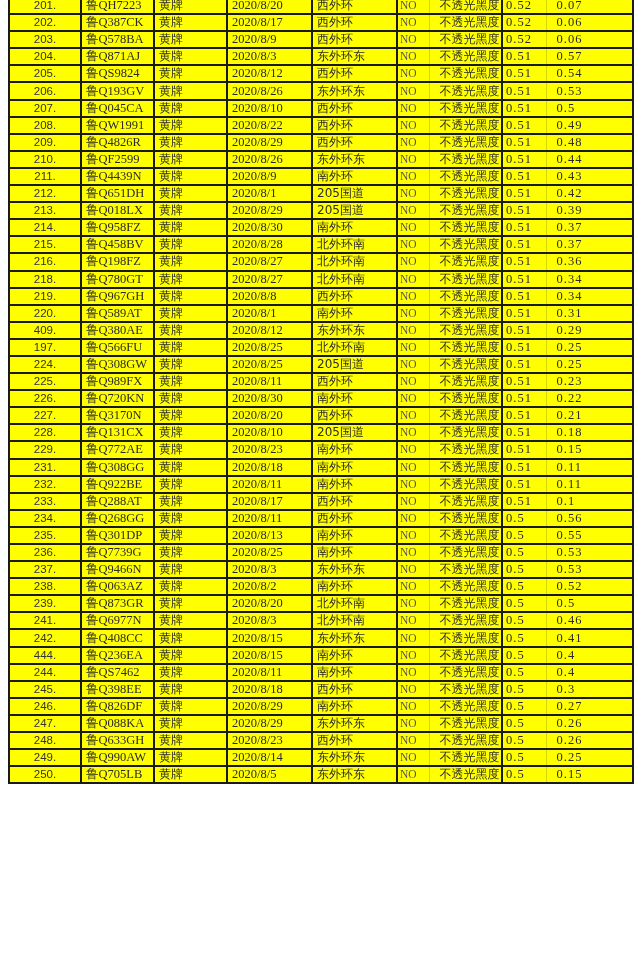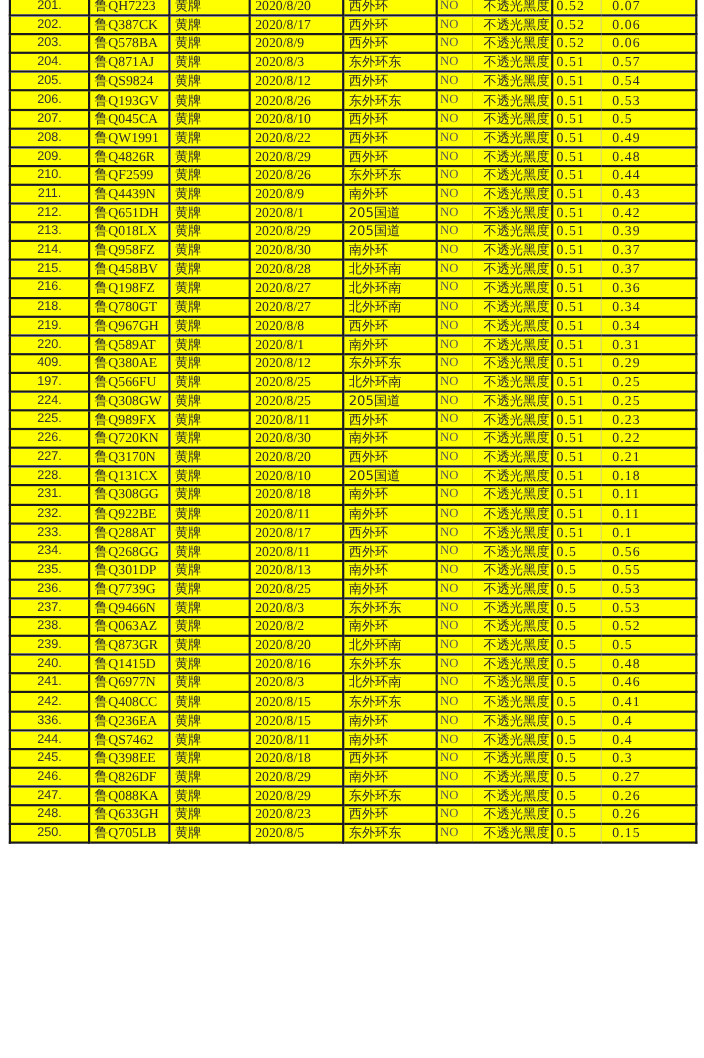--- a/index.html
+++ b/index.html
@@ -398,20 +398,31 @@
     <td class="plate">鲁Q131CX</td>
     <td class="color">黄牌</td>
     <td class="date">2020/8/10</td>
     <td class="loc">205国道</td>
     <td class="no">NO</td>
     <td class="desc">不透光黑度</td>
     <td class="v1">0.51</td>
     <td class="v2">0.18</td>
   </tr>
 
+  <tr>
+    <td class="num">229.</td>
+    <td class="plate">鲁Q772AE</td>
+    <td class="color">黄牌</td>
+    <td class="date">2020/8/23</td>
+    <td class="loc">南外环</td>
+    <td class="no">NO</td>
+    <td class="desc">不透光黑度</td>
+    <td class="v1">0.51</td>
+    <td class="v2">0.15</td>
+  </tr>
 
 
   <tr>
     <td class="num">231.</td>
     <td class="plate">鲁Q308GG</td>
     <td class="color">黄牌</td>
     <td class="date">2020/8/18</td>
     <td class="loc">南外环</td>
     <td class="no">NO</td>
     <td class="desc">不透光黑度</td>
@@ -508,31 +519,20 @@
     <td class="plate">鲁Q873GR</td>
     <td class="color">黄牌</td>
     <td class="date">2020/8/20</td>
     <td class="loc">北外环南</td>
     <td class="no">NO</td>
     <td class="desc">不透光黑度</td>
     <td class="v1">0.5</td>
     <td class="v2">0.5</td>
   </tr>
 
-  <tr>
-    <td class="num">240.</td>
-    <td class="plate">鲁Q1415D</td>
-    <td class="color">黄牌</td>
-    <td class="date">2020/8/16</td>
-    <td class="loc">东外环东</td>
-    <td class="no">NO</td>
-    <td class="desc">不透光黑度</td>
-    <td class="v1">0.5</td>
-    <td class="v2">0.48</td>
-  </tr>
 
   <tr>
     <td class="num">241.</td>
     <td class="plate">鲁Q6977N</td>
     <td class="color">黄牌</td>
     <td class="date">2020/8/3</td>
     <td class="loc">北外环南</td>
     <td class="no">NO</td>
     <td class="desc">不透光黑度</td>
     <td class="v1">0.5</td>
@@ -545,21 +545,21 @@
     <td class="color">黄牌</td>
     <td class="date">2020/8/15</td>
     <td class="loc">东外环东</td>
     <td class="no">NO</td>
     <td class="desc">不透光黑度</td>
     <td class="v1">0.5</td>
     <td class="v2">0.41</td>
   </tr>
 
   <tr>
-    <td class="num">336.</td>
+    <td class="num">444.</td>
     <td class="plate">鲁Q236EA</td>
     <td class="color">黄牌</td>
     <td class="date">2020/8/15</td>
     <td class="loc">南外环</td>
     <td class="no">NO</td>
     <td class="desc">不透光黑度</td>
     <td class="v1">0.5</td>
     <td class="v2">0.4</td>
   </tr>
 
@@ -616,20 +616,31 @@
     <td class="plate">鲁Q633GH</td>
     <td class="color">黄牌</td>
     <td class="date">2020/8/23</td>
     <td class="loc">西外环</td>
     <td class="no">NO</td>
     <td class="desc">不透光黑度</td>
     <td class="v1">0.5</td>
     <td class="v2">0.26</td>
   </tr>
 
+  <tr>
+    <td class="num">249.</td>
+    <td class="plate">鲁Q990AW</td>
+    <td class="color">黄牌</td>
+    <td class="date">2020/8/14</td>
+    <td class="loc">东外环东</td>
+    <td class="no">NO</td>
+    <td class="desc">不透光黑度</td>
+    <td class="v1">0.5</td>
+    <td class="v2">0.25</td>
+  </tr>
 
   <tr>
     <td class="num">250.</td>
     <td class="plate">鲁Q705LB</td>
     <td class="color">黄牌</td>
     <td class="date">2020/8/5</td>
     <td class="loc">东外环东</td>
     <td class="no">NO</td>
     <td class="desc">不透光黑度</td>
     <td class="v1">0.5</td>

